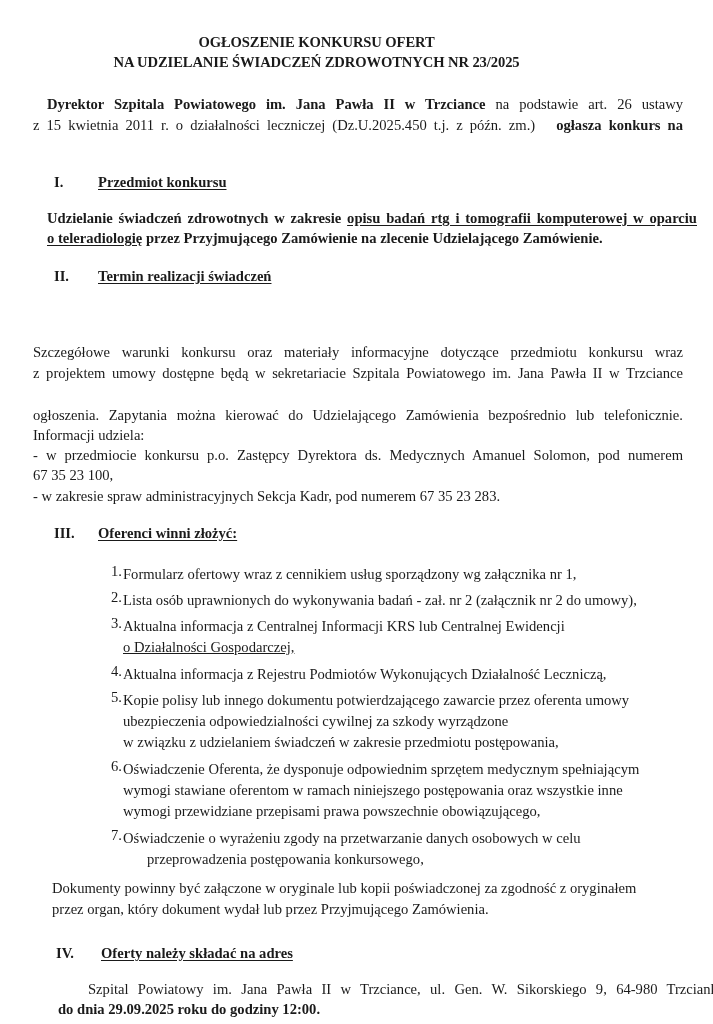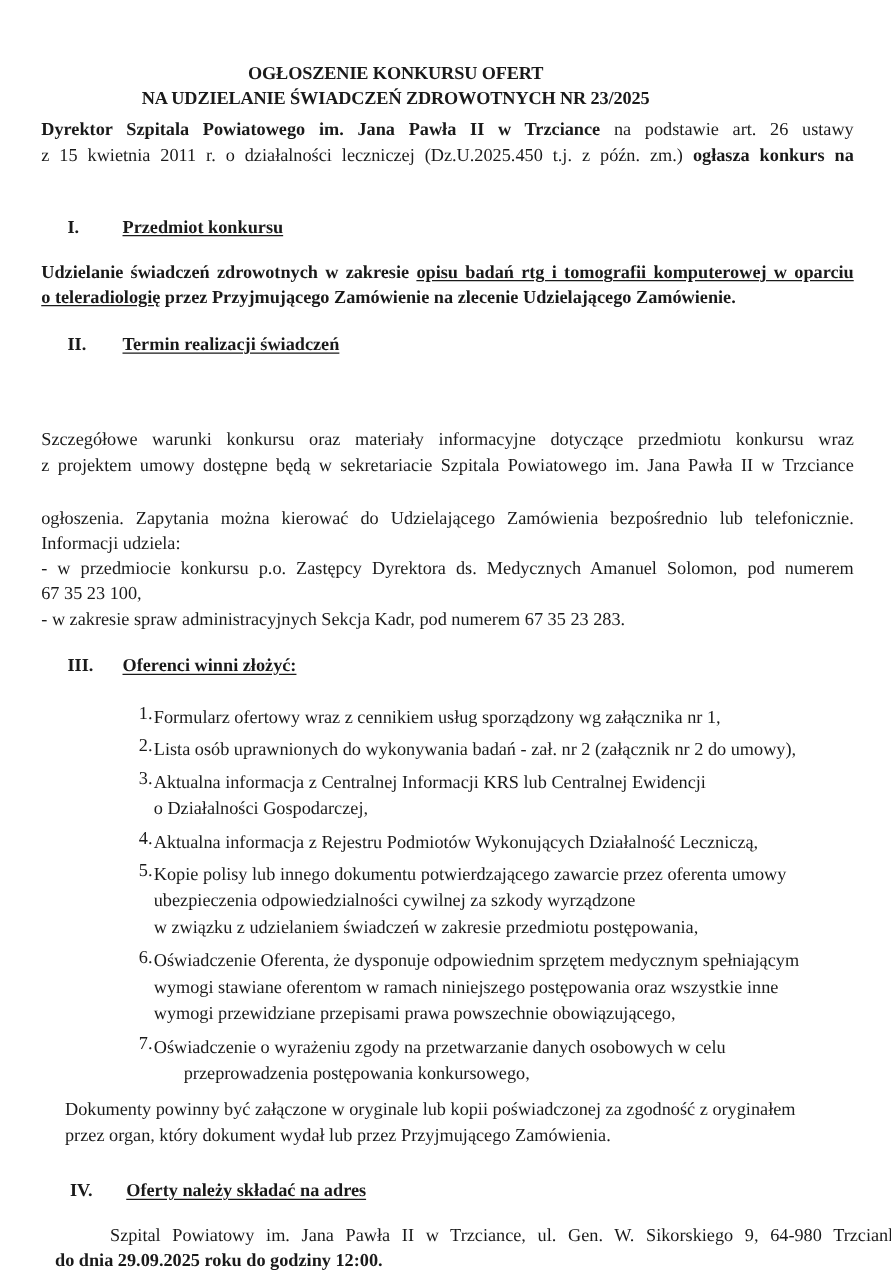--- a/index.html
+++ b/index.html
@@ -3,22 +3,22 @@
 <meta charset="utf-8">
 <style>
   html, body { margin: 0; padding: 0; background: #ffffff; }
   body {
     width: 713px; height: 1024px; overflow: hidden; position: relative;
     font-family: "Liberation Serif", serif; color: #1a1a1a;
     font-size: 14.6px;
   }
   .page { position: absolute; left: 0; top: 0; width: 713px; height: 1024px; }
   .abs { position: absolute; white-space: nowrap; }
-  .title { left: 0; width: 633px; text-align: center; font-weight: bold; font-size: 14.6px; letter-spacing: -0.1px; margin-top: 17px; }
-  .b { font-weight: bold; }
+  .title { left: 0; width: 633px; text-align: center; font-weight: bold; font-size: 14.6px; letter-spacing: -0.1px; }
+  .b { font-weight: bold; margin-left: 14px; }
   .u { text-decoration: underline; text-underline-offset: 2px; }
   .just { text-align: justify; text-align-last: justify; white-space: normal; }
   .line { position: absolute; left: 33px; width: 650px; line-height: 20px; }
   .sec-num { position: absolute; font-weight: bold; }
   .sec-title { position: absolute; font-weight: bold; text-decoration: underline; text-underline-offset: 2px; }
   .link { color: #1f3fbf; text-decoration: underline; }
   .li-num { position: absolute; left: 100px; width: 22px; text-align: right; }
   .li-text { position: absolute; left: 123px; line-height: 23px; white-space: nowrap; }
 </style>
 </head>
@@ -52,21 +52,21 @@
   <div class="sec-title" style="left:98px; top:525px;">Oferenci winni złożyć:</div>
 
   <div class="li-num" style="top:563px;">1.</div>
   <div class="li-text" style="top:563px;">Formularz ofertowy wraz z cennikiem usług sporządzony wg załącznika nr 1,</div>
 
   <div class="li-num" style="top:589px;">2.</div>
   <div class="li-text" style="top:589px;">Lista osób uprawnionych do wykonywania badań - zał. nr 2 (załącznik nr 2 do umowy),</div>
 
   <div class="li-num" style="top:615px;">3.</div>
   <div class="li-text" style="top:615px;">Aktualna informacja z Centralnej Informacji KRS lub Centralnej Ewidencji</div>
-  <div class="li-text" style="top:636px;">o Działalności Gospodarczej,</div>
+  <div class="li-text" style="top:636px;text-decoration:underline;">o Działalności Gospodarczej,</div>
 
   <div class="li-num" style="top:663px;">4.</div>
   <div class="li-text" style="top:663px;">Aktualna informacja z Rejestru Podmiotów Wykonujących Działalność Leczniczą,</div>
 
   <div class="li-num" style="top:689px;">5.</div>
   <div class="li-text" style="top:689px;">Kopie polisy lub innego dokumentu potwierdzającego zawarcie przez oferenta umowy</div>
   <div class="li-text" style="top:710px;">ubezpieczenia odpowiedzialności cywilnej za szkody wyrządzone</div>
   <div class="li-text" style="top:731px;">w związku z udzielaniem świadczeń w zakresie przedmiotu postępowania,</div>
 
   <div class="li-num" style="top:758px;">6.</div>

